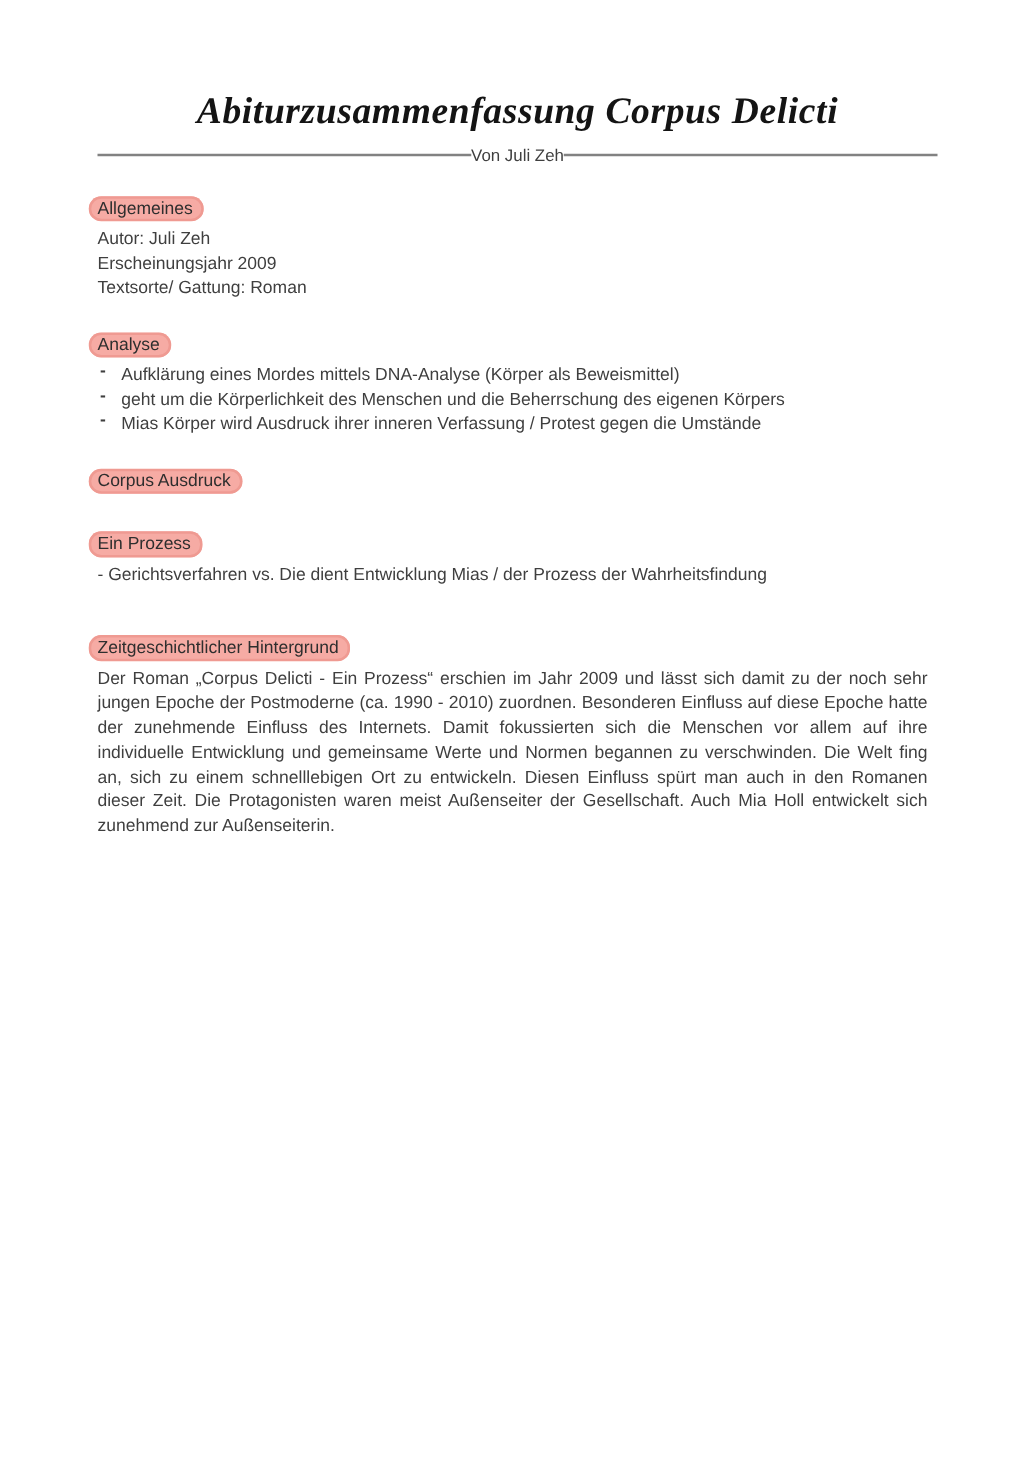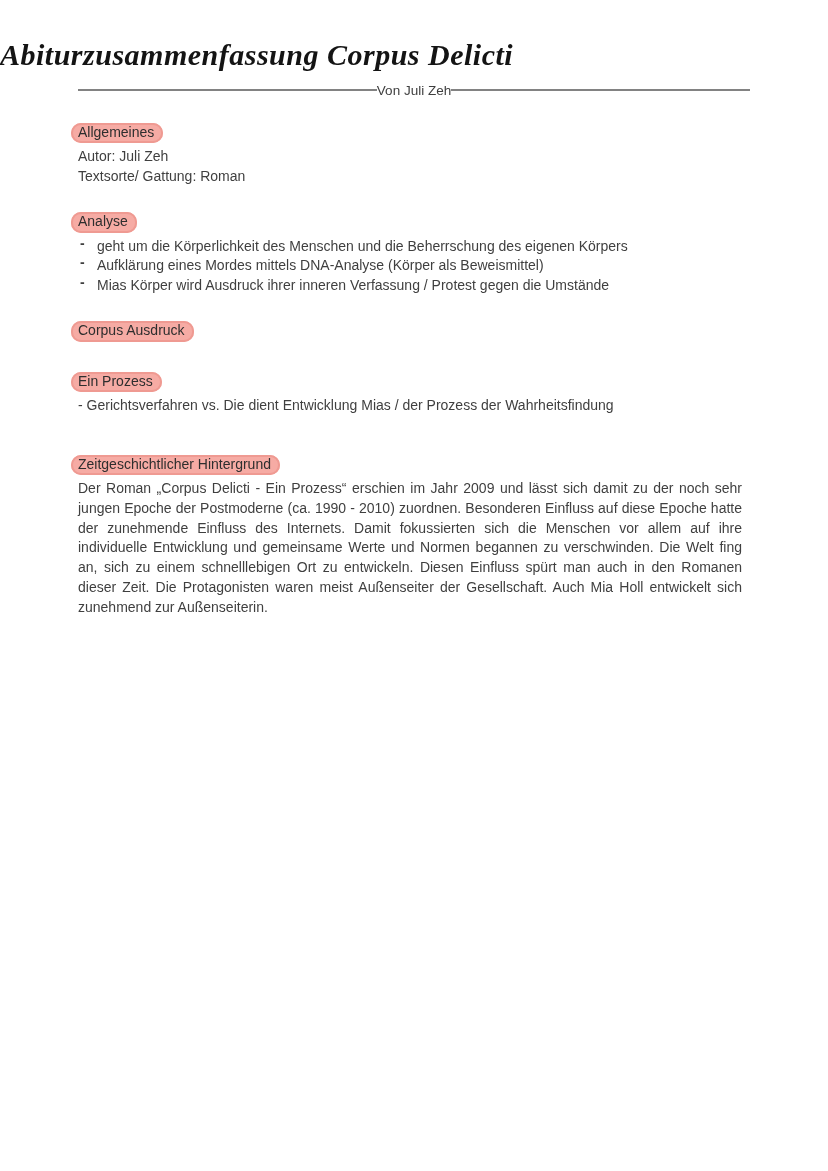--- a/index.html
+++ b/index.html
@@ -14,21 +14,22 @@
     margin: 0;
     background: #ffffff;
     overflow: hidden;
     font-family: "Liberation Sans", sans-serif;
     color: var(--body-text, #3f3f3f);
     box-sizing: border-box;
   }
   
   .title {
     margin: 0;
-    padding-top: 36px;
+    padding-top: 70px;
+    text-align: center;
     font-family: cursive;
     font-style: italic;
     font-weight: 700;
     font-size: 30px;
     line-height: 1.25;
     letter-spacing: 0.5px;
     color: var(--title-text, #141414);
   }
   .subtitle-row {
     display: flex;
@@ -103,27 +104,28 @@
     <span class="rule"></span>
     <span class="subtitle">Von Juli Zeh</span>
     <span class="rule"></span>
   </div>
 
   <div class="content">
 
     <section class="sec">
       <span class="hl">Allgemeines</span>
       <p class="line">Autor: Juli Zeh</p>
+      <p class="line">Erscheinungsjahr 2009</p>
       <p class="line">Textsorte/ Gattung: Roman</p>
     </section>
 
     <section class="sec">
       <span class="hl">Analyse</span>
+      <p class="bullet">Aufklärung eines Mordes mittels DNA-Analyse (Körper als Beweismittel)</p>
       <p class="bullet">geht um die Körperlichkeit des Menschen und die Beherrschung des eigenen Körpers</p>
-      <p class="bullet">Aufklärung eines Mordes mittels DNA-Analyse (Körper als Beweismittel)</p>
       <p class="bullet">Mias Körper wird Ausdruck ihrer inneren Verfassung / Protest gegen die Umstände</p>
     </section>
 
     <section class="sec">
       <span class="hl">Corpus Ausdruck</span>
     </section>
 
     <section class="sec gap-large">
       <span class="hl">Ein Prozess</span>
       <p class="line">- Gerichtsverfahren vs. Die dient Entwicklung Mias / der Prozess der Wahrheitsfindung</p>

